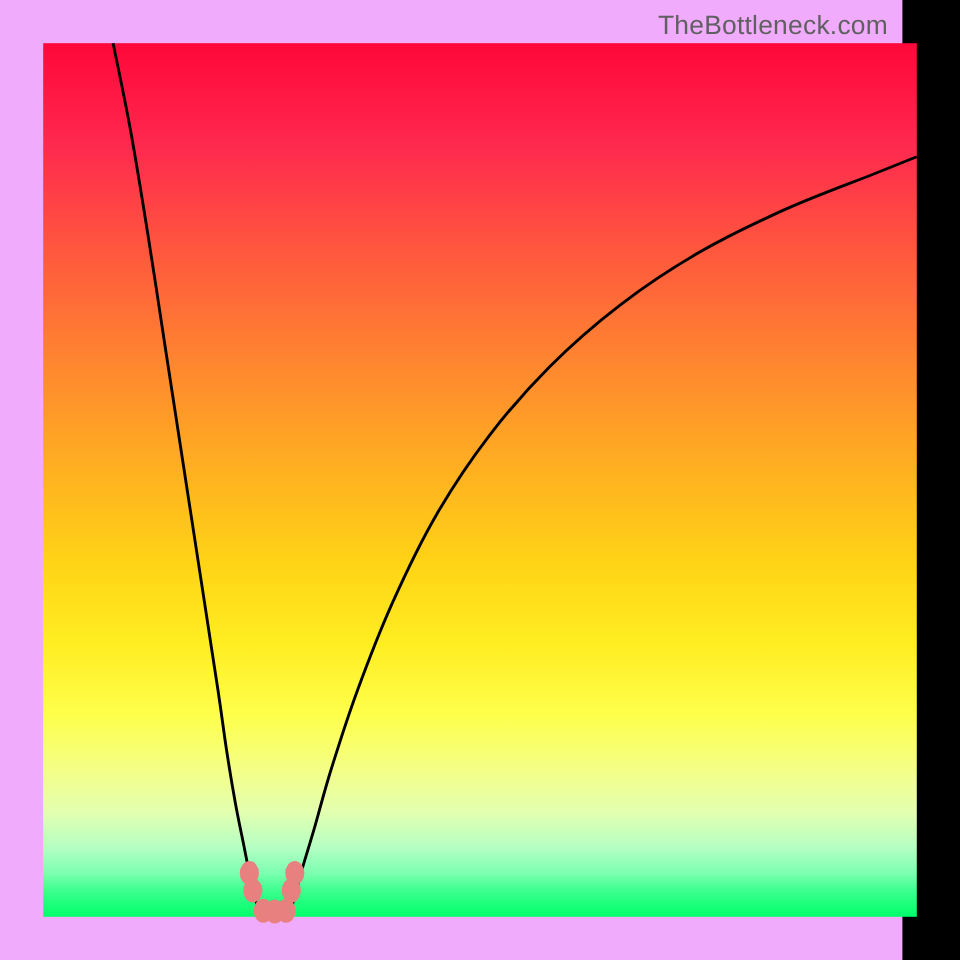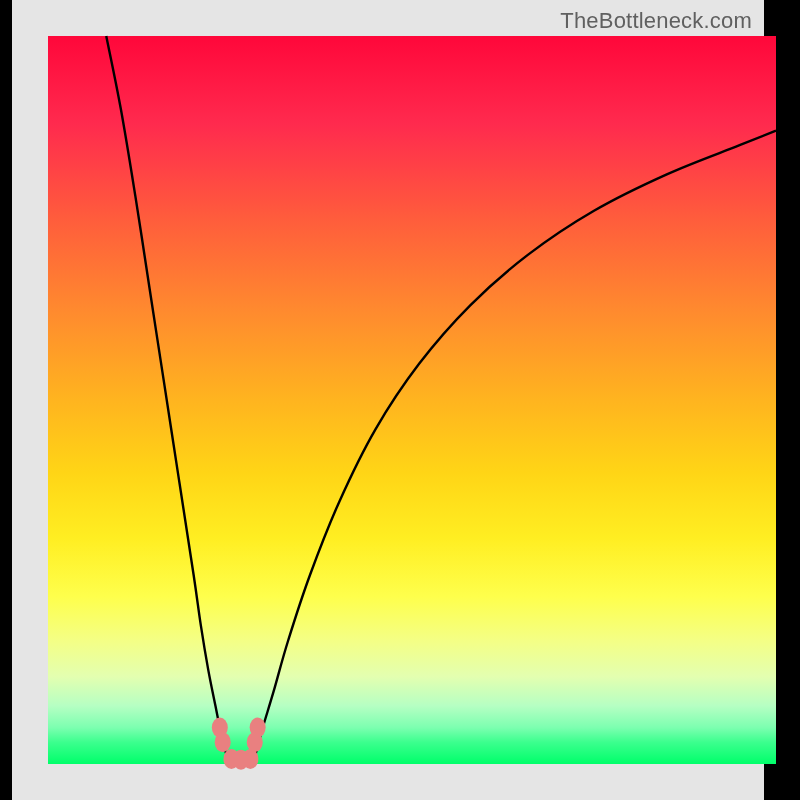--- a/index.html
+++ b/index.html
@@ -10,22 +10,21 @@
     background: #000;
     overflow: hidden;
     font-family: Arial, Helvetica, sans-serif;
   }
   .frame {
     position: absolute;
     left: 0;
     top: 0;
     width: 752px;
     height: 800px;
-    background: #e5e5e5;
-    margin-left: 12px;
+    background: #f0abfc;
   }
   .plot {
     position: absolute;
     left: 36px;
     top: 36px;
     width: 728px;
     height: 728px;
     background: linear-gradient(
       to bottom,
       #ff073a 0%,

